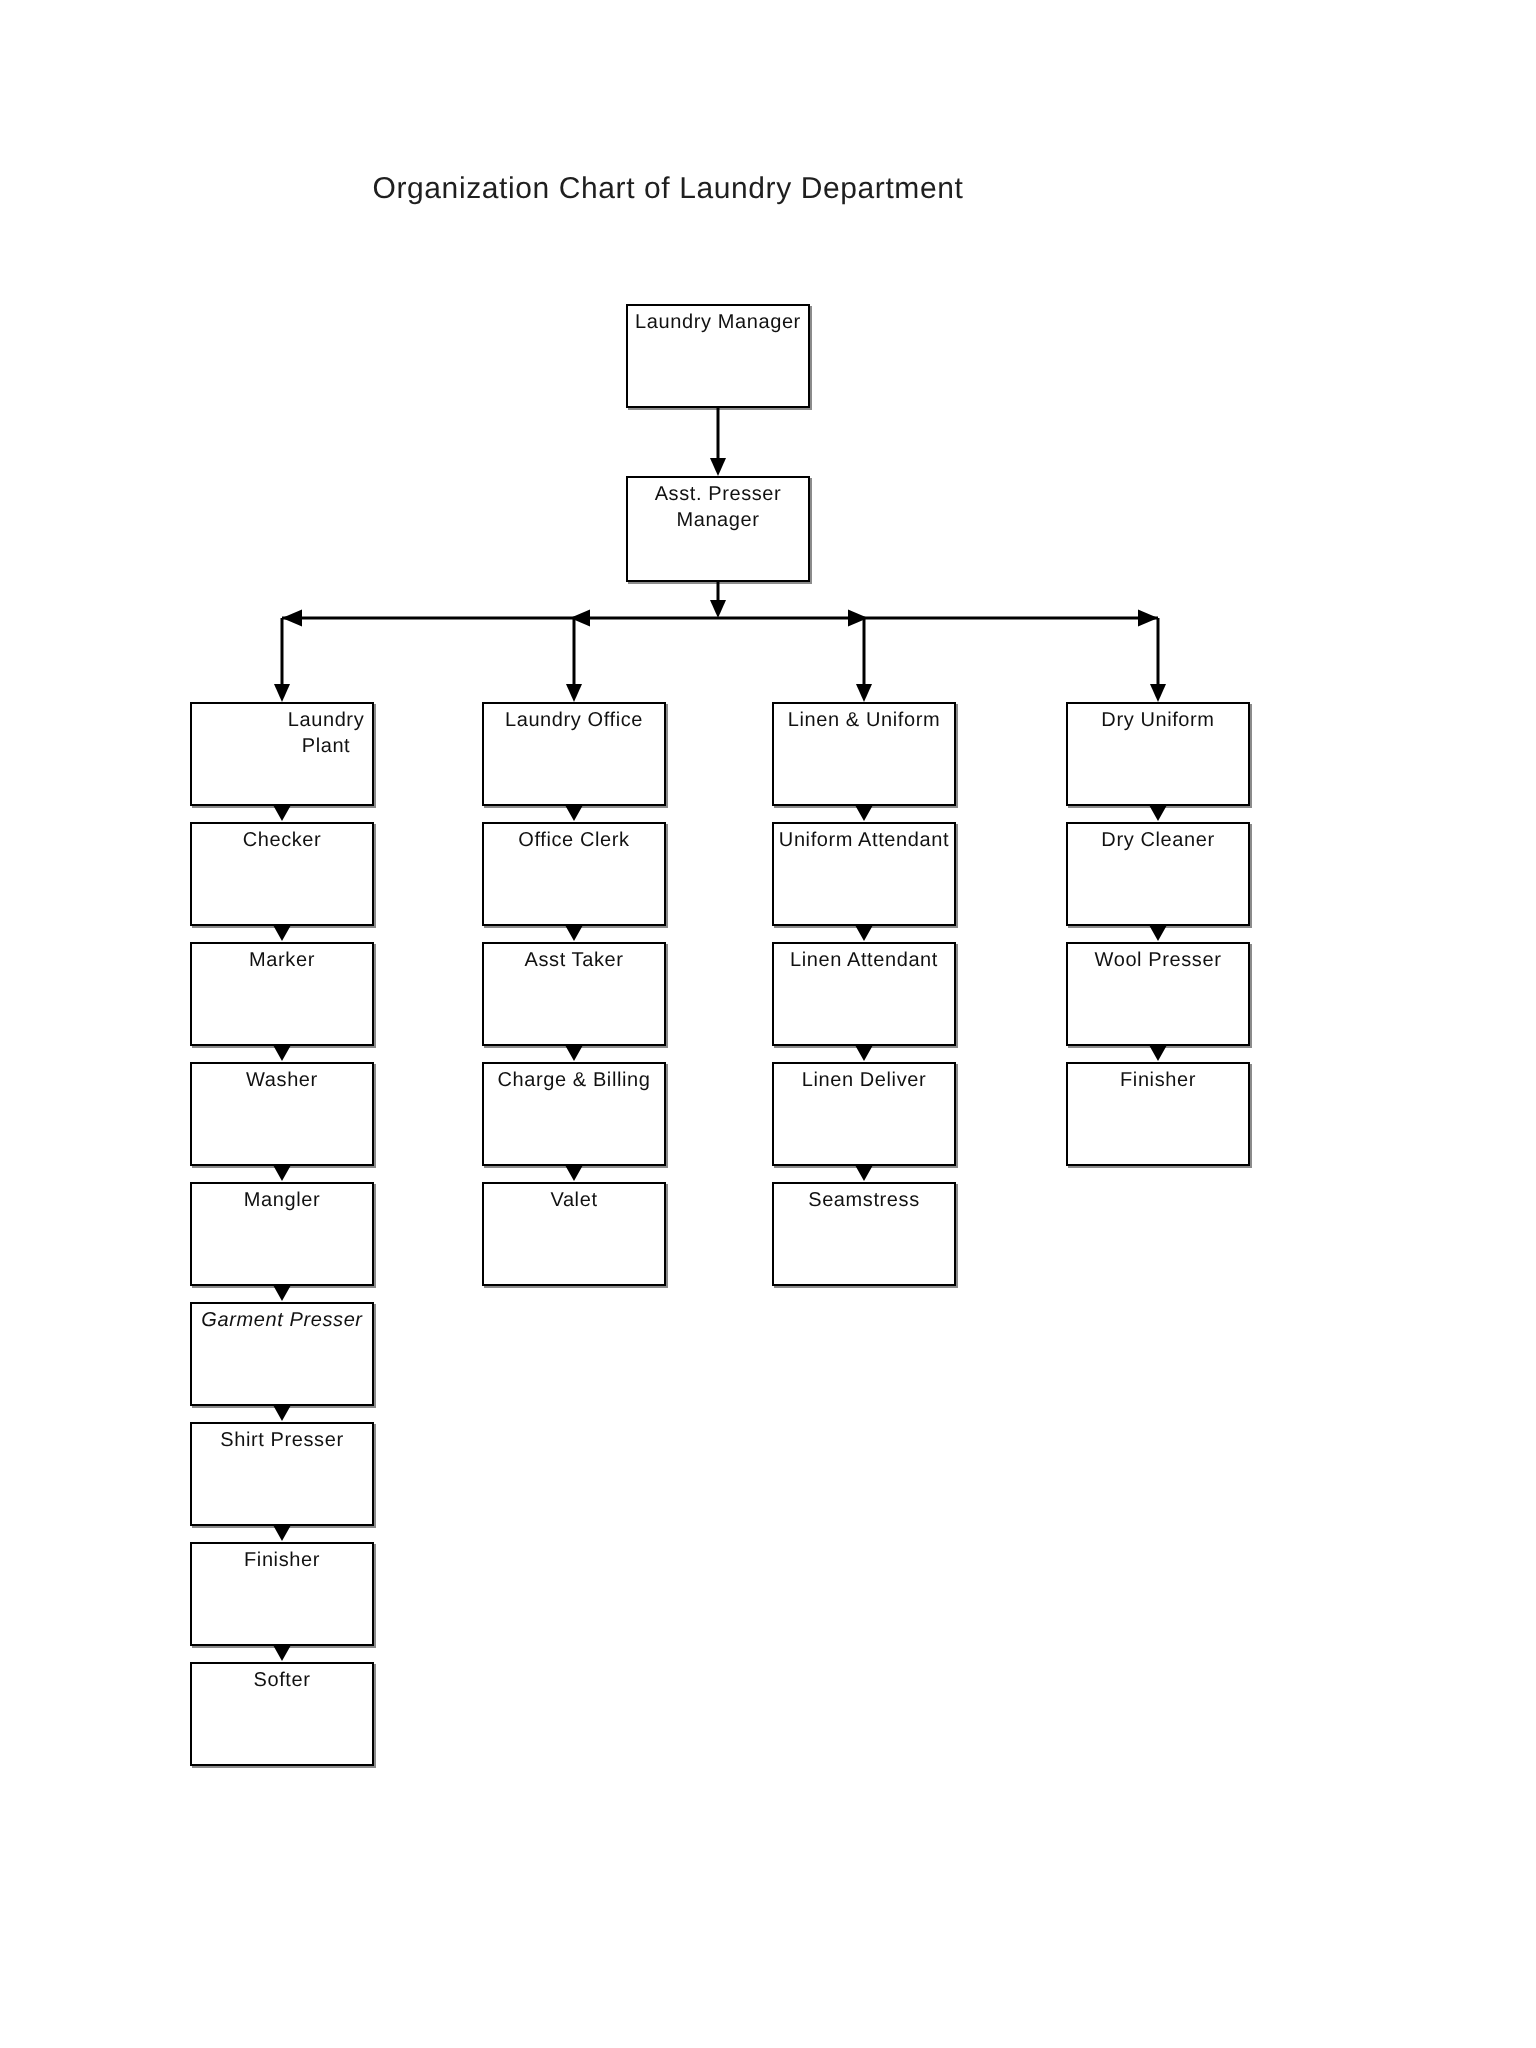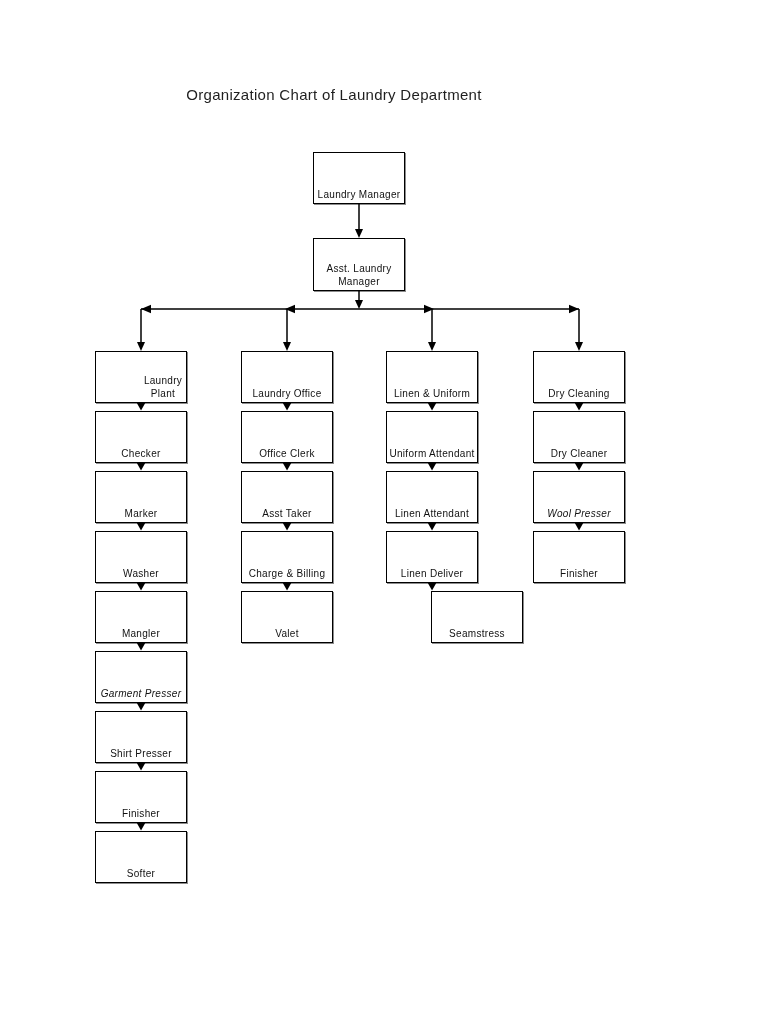--- a/index.html
+++ b/index.html
@@ -38,21 +38,21 @@
   }
   .box {
     position: absolute;
     width: 92px;
     height: 52px;
     box-sizing: border-box;
     background: #ffffff;
     border: 1.5px solid #000000;
     box-shadow: 1px 1px 0 rgba(0,0,0,0.45);
     display: flex;
-    align-items: flex-end;
+    align-items: flex-start;
     justify-content: center;
     text-align: center;
     padding: 2px 1px;
     font-size: 10px;
     letter-spacing: 0.3px;
     line-height: 1.3;
     color: #111111;
   }
   .box span { display: block; width: 100%; }
 </style>
@@ -105,21 +105,21 @@
       <polygon points="579,410.5 574.5,402.5 583.5,402.5"></polygon>
       <polygon points="579,470.5 574.5,462.5 583.5,462.5"></polygon>
       <polygon points="579,530.5 574.5,522.5 583.5,522.5"></polygon>
     </g>
   </svg>
 
   <div class="box" style="left:313px;top:152px;">
     <span>Laundry Manager</span>
   </div>
   <div class="box" style="left:313px;top:238px;height:53px;">
-    <span>Asst. Laundry Manager</span>
+    <span>Asst. Presser Manager</span>
   </div>
 
   <div class="box" style="left:95px;top:351px;padding-left:45px;">
     <span>Laundry Plant</span>
   </div>
   <div class="box" style="left:95px;top:411px;">
     <span>Checker</span>
   </div>
   <div class="box" style="left:95px;top:471px;">
     <span>Marker</span>
@@ -164,30 +164,30 @@
   </div>
   <div class="box" style="left:386px;top:411px;">
     <span>Uniform Attendant</span>
   </div>
   <div class="box" style="left:386px;top:471px;">
     <span>Linen Attendant</span>
   </div>
   <div class="box" style="left:386px;top:531px;">
     <span>Linen Deliver</span>
   </div>
-  <div class="box" style="left:386px;top:591px;margin-left:45px;">
+  <div class="box" style="left:386px;top:591px;">
     <span>Seamstress</span>
   </div>
 
   <div class="box" style="left:533px;top:351px;">
-    <span>Dry Cleaning</span>
+    <span>Dry Uniform</span>
   </div>
   <div class="box" style="left:533px;top:411px;">
     <span>Dry Cleaner</span>
   </div>
-  <div class="box" style="left:533px;top:471px;font-style:italic;">
+  <div class="box" style="left:533px;top:471px;">
     <span>Wool Presser</span>
   </div>
   <div class="box" style="left:533px;top:531px;">
     <span>Finisher</span>
   </div>
 
 </div>
 
 </body></html>

